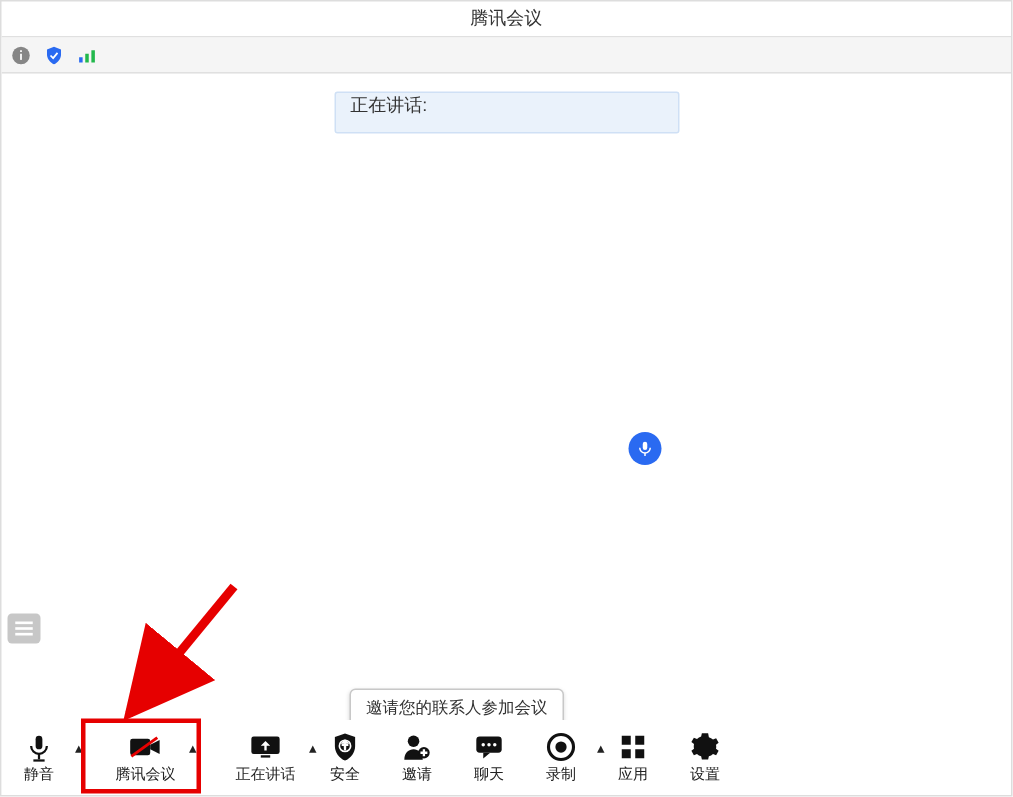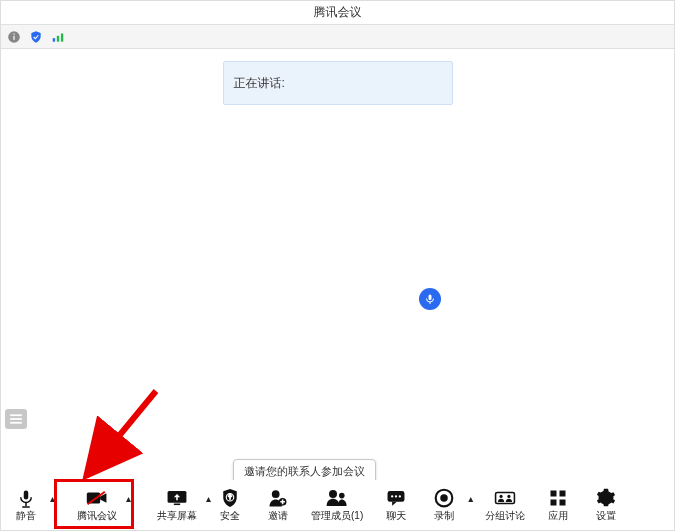--- a/index.html
+++ b/index.html
@@ -30,25 +30,25 @@
       padding-left: 6px;
       gap: 8px;
     }
     .status-icon { display: inline-flex; align-items: center; justify-content: center; }
     .speaking-bar {
       position: absolute;
       top: 60px;
       left: 50%;
       transform: translateX(-50%);
       min-width: 230px;
-      height: 44px;
+      height: 28px;
       border: 1px solid #cfe0f5;
       background: #eaf2fb;
       display: flex;
-      align-items: center;
+      align-items: flex-start;
       padding: 0 10px;
       font-size: 12px;
       color: #333;
       border-radius: 2px;
     }
     .center-mic {
       position: absolute;
       top: 287px;
       left: 418px;
       width: 22px; height: 22px;
@@ -215,21 +215,21 @@
   </div>
 
   <div class="tool-item" style="margin-left:22px;">
     <div class="icon-wrap">
         <svg width="22" height="18" viewBox="0 0 28 22">
           <rect x="2" y="2" width="24" height="15" rx="2" fill="#111"></rect>
           <path d="M14 6 L10 10 L13 10 L13 14 L15 14 L15 10 L18 10 Z" fill="#fff"></path>
           <rect x="10" y="18" width="8" height="2" fill="#111"></rect>
         </svg>
       </div>
-    <span class="label">共享屏幕</span>
+    <span class="label">正在讲话</span>
     <span class="chev">▴</span>
   </div>
 
   <div class="tool-item">
     <div class="icon-wrap">
         <svg width="18" height="20" viewBox="0 0 24 26">
           <path d="M12 1 L21 4 V12 C21 18 17 23 12 25 C7 23 3 18 3 12 V4 Z" fill="#111"></path>
           <path d="M12 8 L12 14 M9 11 L15 11" stroke="#fff" stroke-width="2"></path>
           <circle cx="12" cy="12" r="5" fill="none" stroke="#fff" stroke-width="1.5"></circle>
           <path d="M12 7 L12 12 M12 12 L15 12" stroke="#fff" stroke-width="0"></path>
@@ -244,31 +244,20 @@
         <svg width="20" height="20" viewBox="0 0 26 26">
           <circle cx="10" cy="8" r="5" fill="#111"></circle>
           <path d="M2 24 C2 18 6 15 10 15 C14 15 18 18 18 24 Z" fill="#111"></path>
           <circle cx="19" cy="18" r="5" fill="#111"></circle>
           <path d="M19 15 L19 21 M16 18 L22 18" stroke="#fff" stroke-width="2"></path>
         </svg>
       </div>
     <span class="label">邀请</span>
   </div>
 
-  <div class="tool-item">
-    <div class="icon-wrap">
-        <svg width="24" height="20" viewBox="0 0 30 24">
-          <circle cx="10" cy="7" r="5" fill="#111"></circle>
-          <path d="M2 22 C2 16 6 13 10 13 C14 13 18 16 18 22 Z" fill="#111"></path>
-          <circle cx="21" cy="9" r="3.5" fill="#111"></circle>
-          <path d="M16 22 C16 17 18.5 14 21 14 C24 14 27 17 27 22 Z" fill="#111"></path>
-        </svg>
-      </div>
-    <span class="label">管理成员(1)</span>
-  </div>
 
   <div class="tool-item">
     <div class="icon-wrap">
         <svg width="20" height="18" viewBox="0 0 26 22">
           <rect x="2" y="2" width="22" height="14" rx="3" fill="#111"></rect>
           <path d="M8 16 L8 21 L14 16 Z" fill="#111"></path>
           <circle cx="8" cy="9" r="1.5" fill="#fff"></circle>
           <circle cx="13" cy="9" r="1.5" fill="#fff"></circle>
           <circle cx="18" cy="9" r="1.5" fill="#fff"></circle>
         </svg>
@@ -280,32 +269,20 @@
     <div class="icon-wrap">
         <svg width="20" height="20" viewBox="0 0 24 24">
           <circle cx="12" cy="12" r="10" fill="none" stroke="#111" stroke-width="2.5"></circle>
           <circle cx="12" cy="12" r="4.5" fill="#111"></circle>
         </svg>
       </div>
     <span class="label">录制</span>
     <span class="chev">▴</span>
   </div>
 
-  <div class="tool-item" style="margin-left:8px;">
-    <div class="icon-wrap">
-        <svg width="22" height="18" viewBox="0 0 28 22">
-          <rect x="2" y="4" width="24" height="14" rx="2" fill="none" stroke="#111" stroke-width="2"></rect>
-          <circle cx="9" cy="9" r="2" fill="#111"></circle>
-          <circle cx="19" cy="9" r="2" fill="#111"></circle>
-          <path d="M5 16 C5 13 7 12 9 12 C11 12 13 13 13 16" fill="#111"></path>
-          <path d="M15 16 C15 13 17 12 19 12 C21 12 23 13 23 16" fill="#111"></path>
-        </svg>
-      </div>
-    <span class="label">分组讨论</span>
-  </div>
 
   <div class="tool-item">
     <div class="icon-wrap">
         <svg width="18" height="18" viewBox="0 0 24 24">
           <rect x="2" y="2" width="8" height="8" fill="#111"></rect>
           <rect x="14" y="2" width="8" height="8" fill="#111"></rect>
           <rect x="2" y="14" width="8" height="8" fill="#111"></rect>
           <rect x="14" y="14" width="8" height="8" fill="#111"></rect>
         </svg>
       </div>

